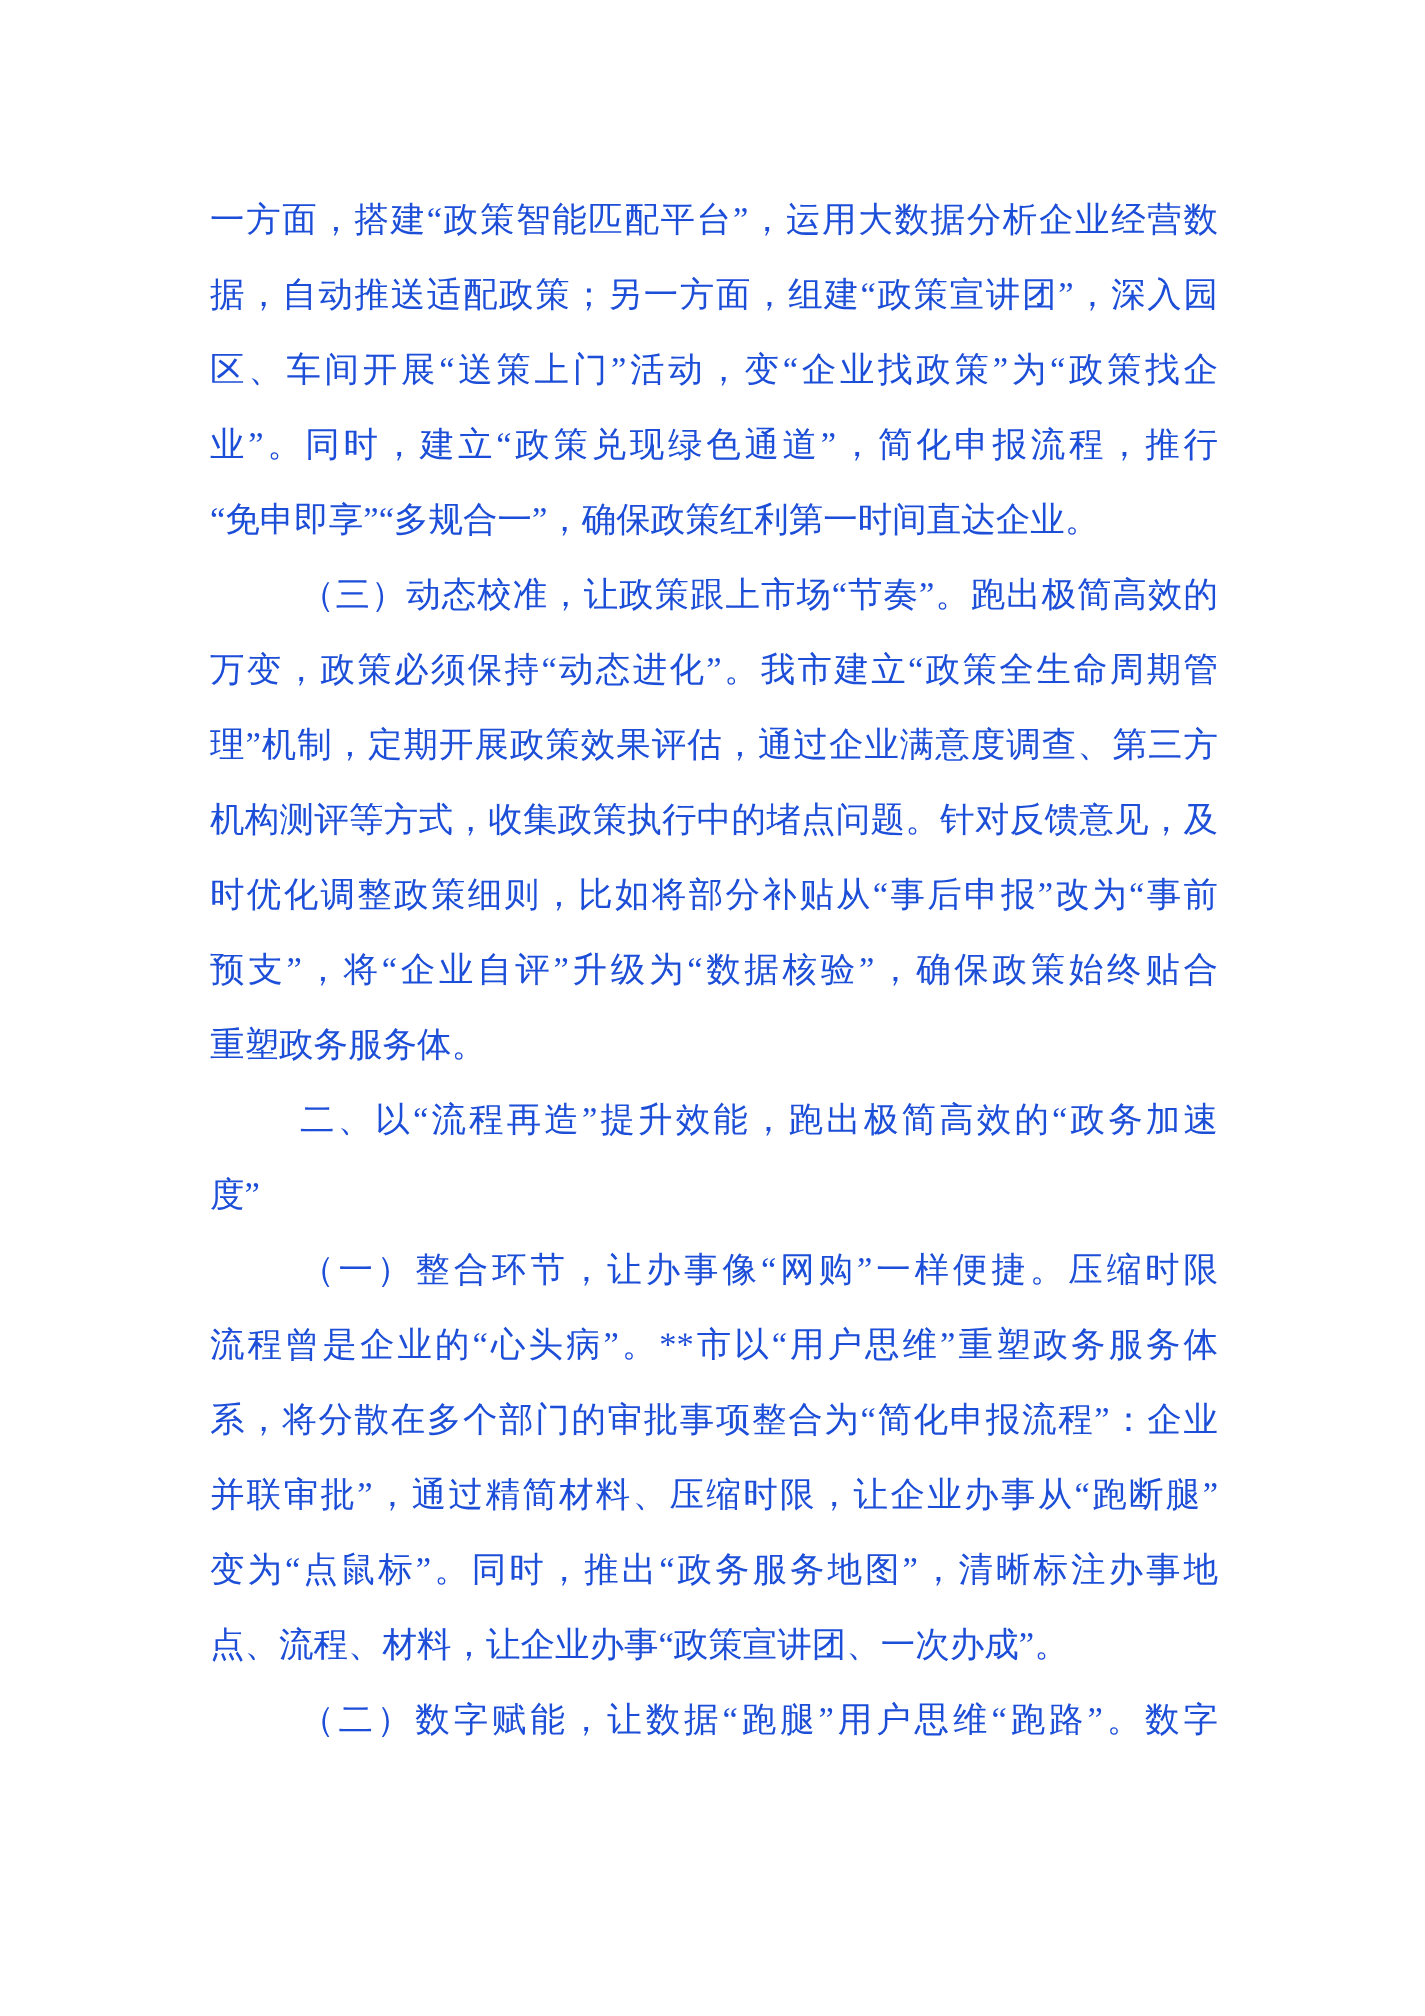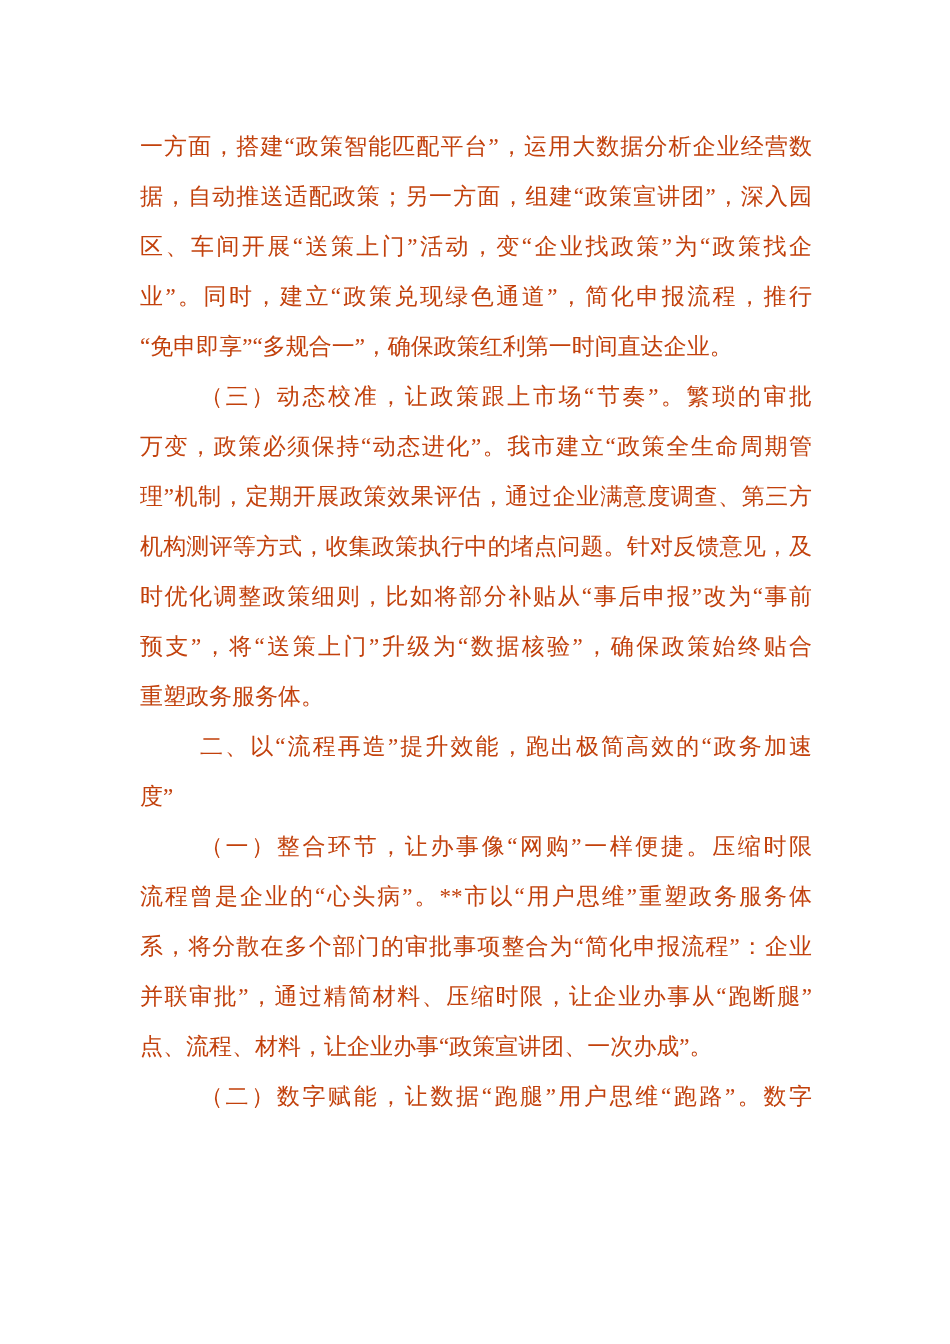--- a/index.html
+++ b/index.html
@@ -14,21 +14,21 @@
     width: 950px;
     height: 1344px;
     background: #ffffff;
     font-family: "Liberation Serif", "DejaVu Serif", serif;
   }
   .doc-body {
     position: absolute;
     left: 140px;
     top: 122px;
     width: 672px;
-    color: #c2410c;
+    color: #1d4ed8;
   }
   .line {
     width: 672px;
     height: 50px;
     line-height: 50px;
     font-size: 23px;
     letter-spacing: 0;
     white-space: nowrap;
     text-align: justify;
     
@@ -44,29 +44,30 @@
 </head>
 <body>
 
 <div class="page">
   <div class="doc-body" id="doc-body">
       <div class="line">一方面，搭建“政策智能匹配平台”，运用大数据分析企业经营数</div>
       <div class="line">据，自动推送适配政策；另一方面，组建“政策宣讲团”，深入园</div>
       <div class="line">区、车间开展“送策上门”活动，变“企业找政策”为“政策找企</div>
       <div class="line">业”。同时，建立“政策兑现绿色通道”，简化申报流程，推行</div>
       <div class="line short">“免申即享”“多规合一”，确保政策红利第一时间直达企业。</div>
-      <div class="line indent">（三）动态校准，让政策跟上市场“节奏”。繁琐的审批</div>
+      <div class="line indent">（三）动态校准，让政策跟上市场“节奏”。跑出极简高效的</div>
       <div class="line">万变，政策必须保持“动态进化”。我市建立“政策全生命周期管</div>
       <div class="line">理”机制，定期开展政策效果评估，通过企业满意度调查、第三方</div>
       <div class="line">机构测评等方式，收集政策执行中的堵点问题。针对反馈意见，及</div>
       <div class="line">时优化调整政策细则，比如将部分补贴从“事后申报”改为“事前</div>
-      <div class="line">预支”，将“送策上门”升级为“数据核验”，确保政策始终贴合</div>
+      <div class="line">预支”，将“企业自评”升级为“数据核验”，确保政策始终贴合</div>
       <div class="line short">重塑政务服务体。</div>
       <div class="line indent">二、以“流程再造”提升效能，跑出极简高效的“政务加速</div>
       <div class="line short">度”</div>
       <div class="line indent">（一）整合环节，让办事像“网购”一样便捷。压缩时限</div>
       <div class="line">流程曾是企业的“心头病”。**市以“用户思维”重塑政务服务体</div>
       <div class="line">系，将分散在多个部门的审批事项整合为“简化申报流程”：企业</div>
       <div class="line">并联审批”，通过精简材料、压缩时限，让企业办事从“跑断腿”</div>
+      <div class="line">变为“点鼠标”。同时，推出“政务服务地图”，清晰标注办事地</div>
       <div class="line short">点、流程、材料，让企业办事“政策宣讲团、一次办成”。</div>
       <div class="line indent">（二）数字赋能，让数据“跑腿”用户思维“跑路”。数字</div>
     </div>
 </div>
 
 </body></html>

